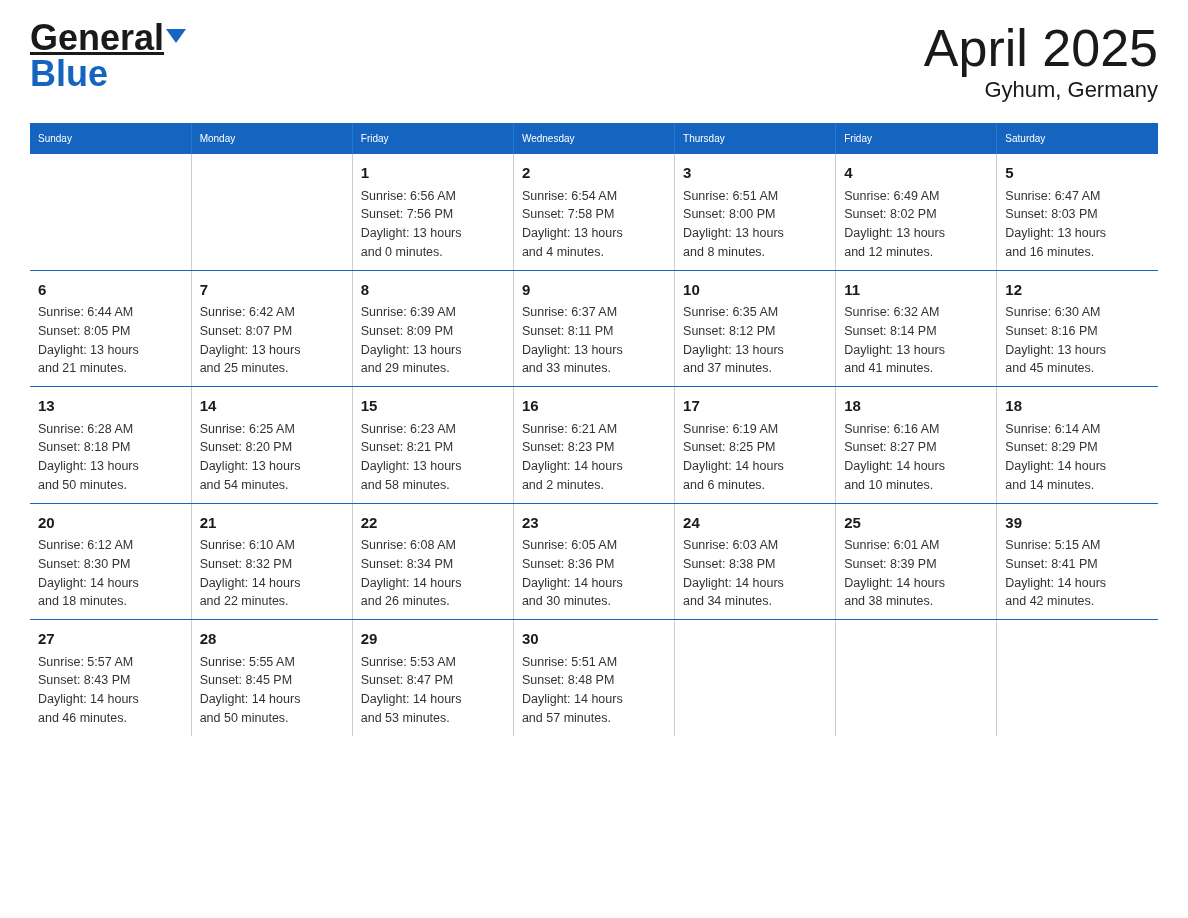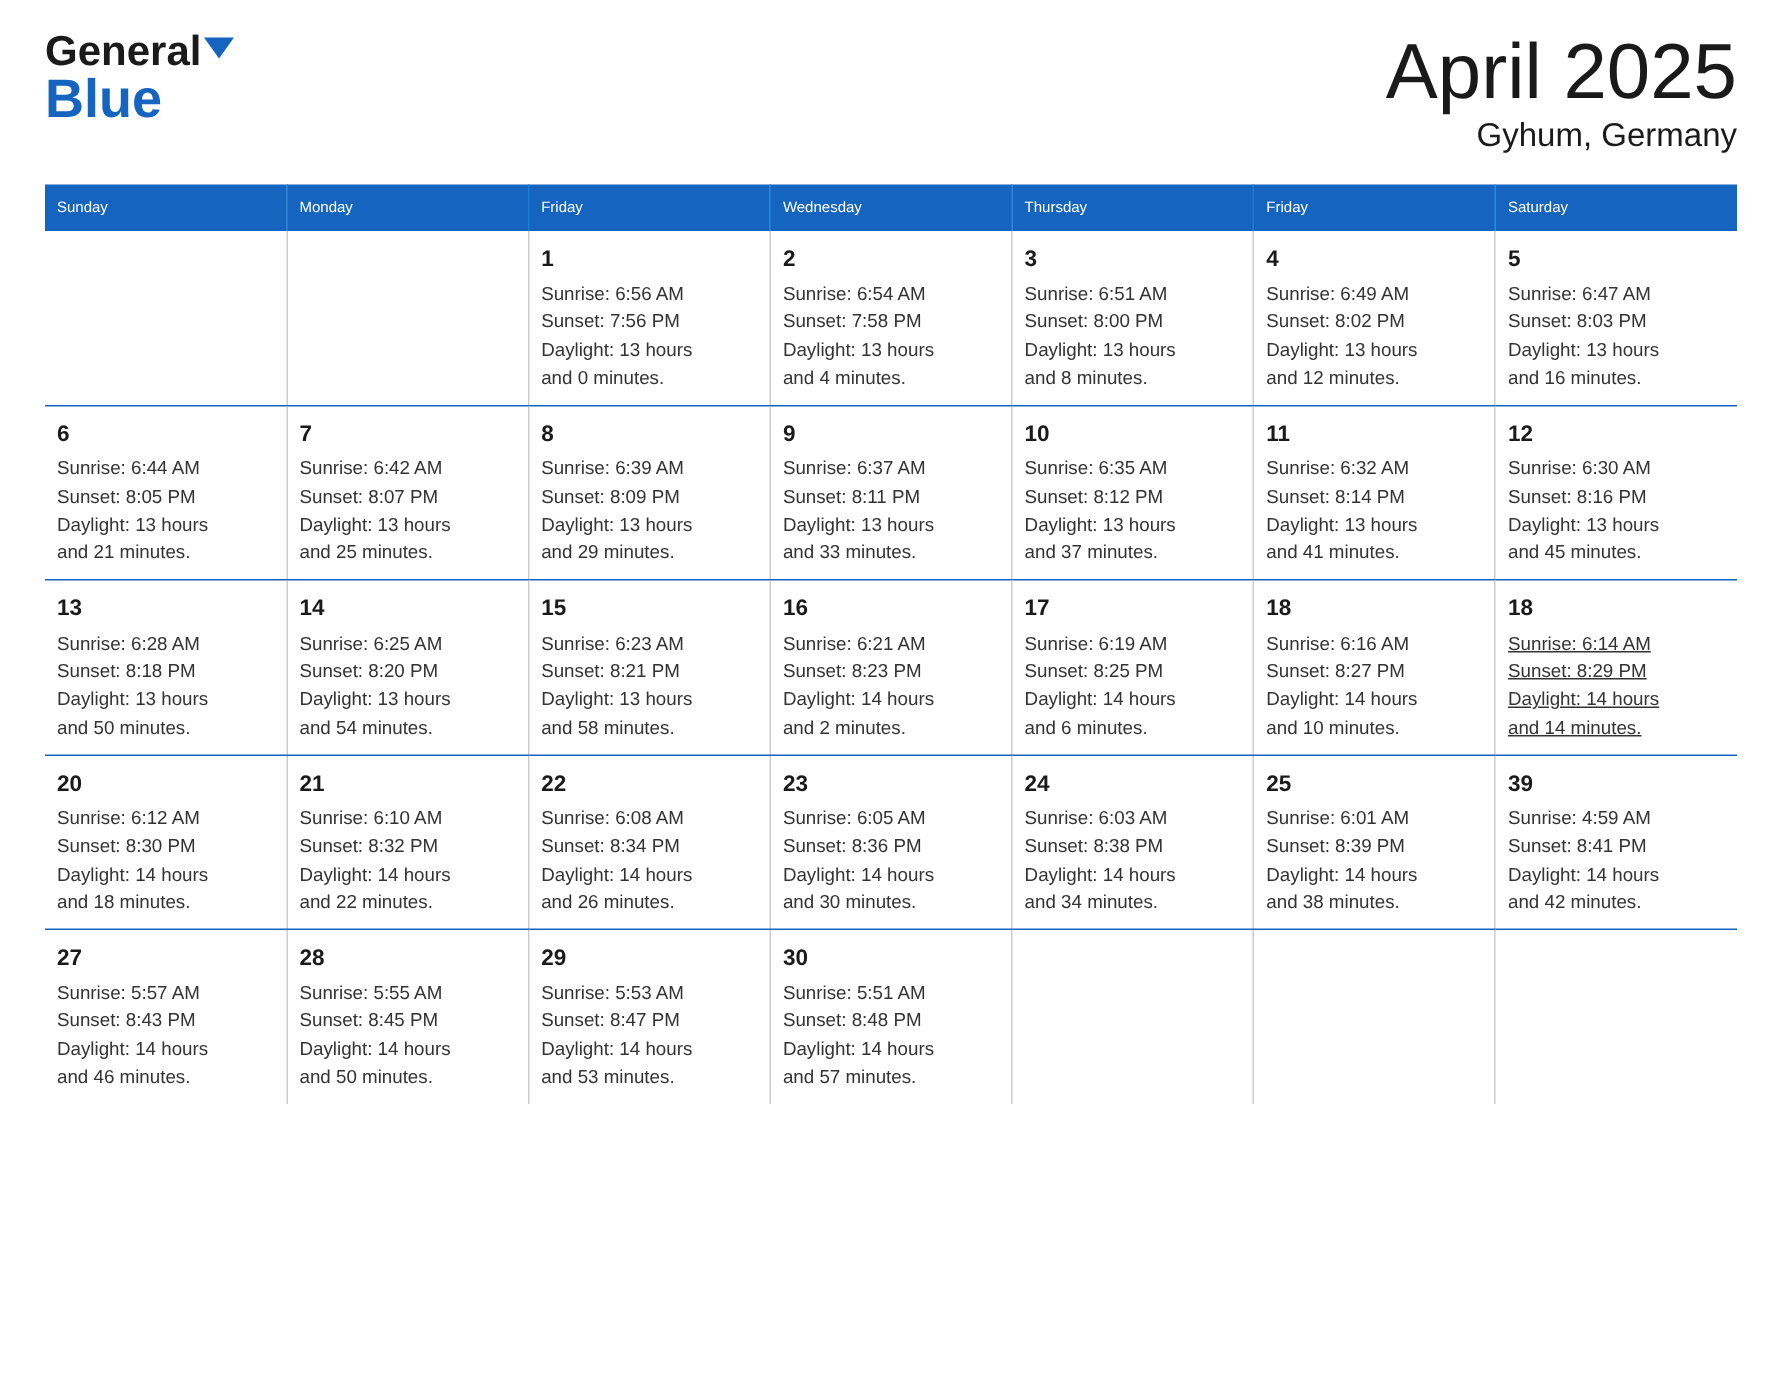--- a/index.html
+++ b/index.html
@@ -14,24 +14,25 @@
       justify-content: space-between;
       align-items: flex-start;
       margin-bottom: 20px;
     }
     .logo {
       display: flex;
       flex-direction: column;
       align-items: flex-start;
     }
     .logo-general {
-      font-size: 28px;
+      font-size: 36px;
       font-weight: bold;
       color: #1a1a1a;
       line-height: 1;
+      text-decoration: underline;
     }
     .logo-blue {
       font-size: 36px;
       font-weight: bold;
       color: #1565c0;
       line-height: 1;
     }
     .logo-triangle {
       display: inline-block;
       width: 0;
@@ -270,21 +271,21 @@
         </td>
         <td>
           <span class="day-number">18</span>
           <div class="day-info" style="white-space: pre-line;">Sunrise: 6:16 AM
 Sunset: 8:27 PM
 Daylight: 14 hours
 and 10 minutes.</div>
         </td>
         <td>
           <span class="day-number">18</span>
-          <div class="day-info" style="white-space: pre-line; text-decoration: underline;">Sunrise: 6:14 AM
+          <div class="day-info" style="white-space: pre-line;">Sunrise: 6:14 AM
 Sunset: 8:29 PM
 Daylight: 14 hours
 and 14 minutes.</div>
         </td>
       </tr>
       <tr>
         <td>
           <span class="day-number">20</span>
           <div class="day-info" style="white-space: pre-line;">Sunrise: 6:12 AM
 Sunset: 8:30 PM
@@ -321,21 +322,21 @@
         </td>
         <td>
           <span class="day-number">25</span>
           <div class="day-info" style="white-space: pre-line;">Sunrise: 6:01 AM
 Sunset: 8:39 PM
 Daylight: 14 hours
 and 38 minutes.</div>
         </td>
         <td>
           <span class="day-number">39</span>
-          <div class="day-info" style="white-space: pre-line;">Sunrise: 4:59 AM
+          <div class="day-info" style="white-space: pre-line;">Sunrise: 5:15 AM
 Sunset: 8:41 PM
 Daylight: 14 hours
 and 42 minutes.</div>
         </td>
       </tr>
       <tr>
         <td>
           <span class="day-number">27</span>
           <div class="day-info" style="white-space: pre-line;">Sunrise: 5:57 AM
 Sunset: 8:43 PM

